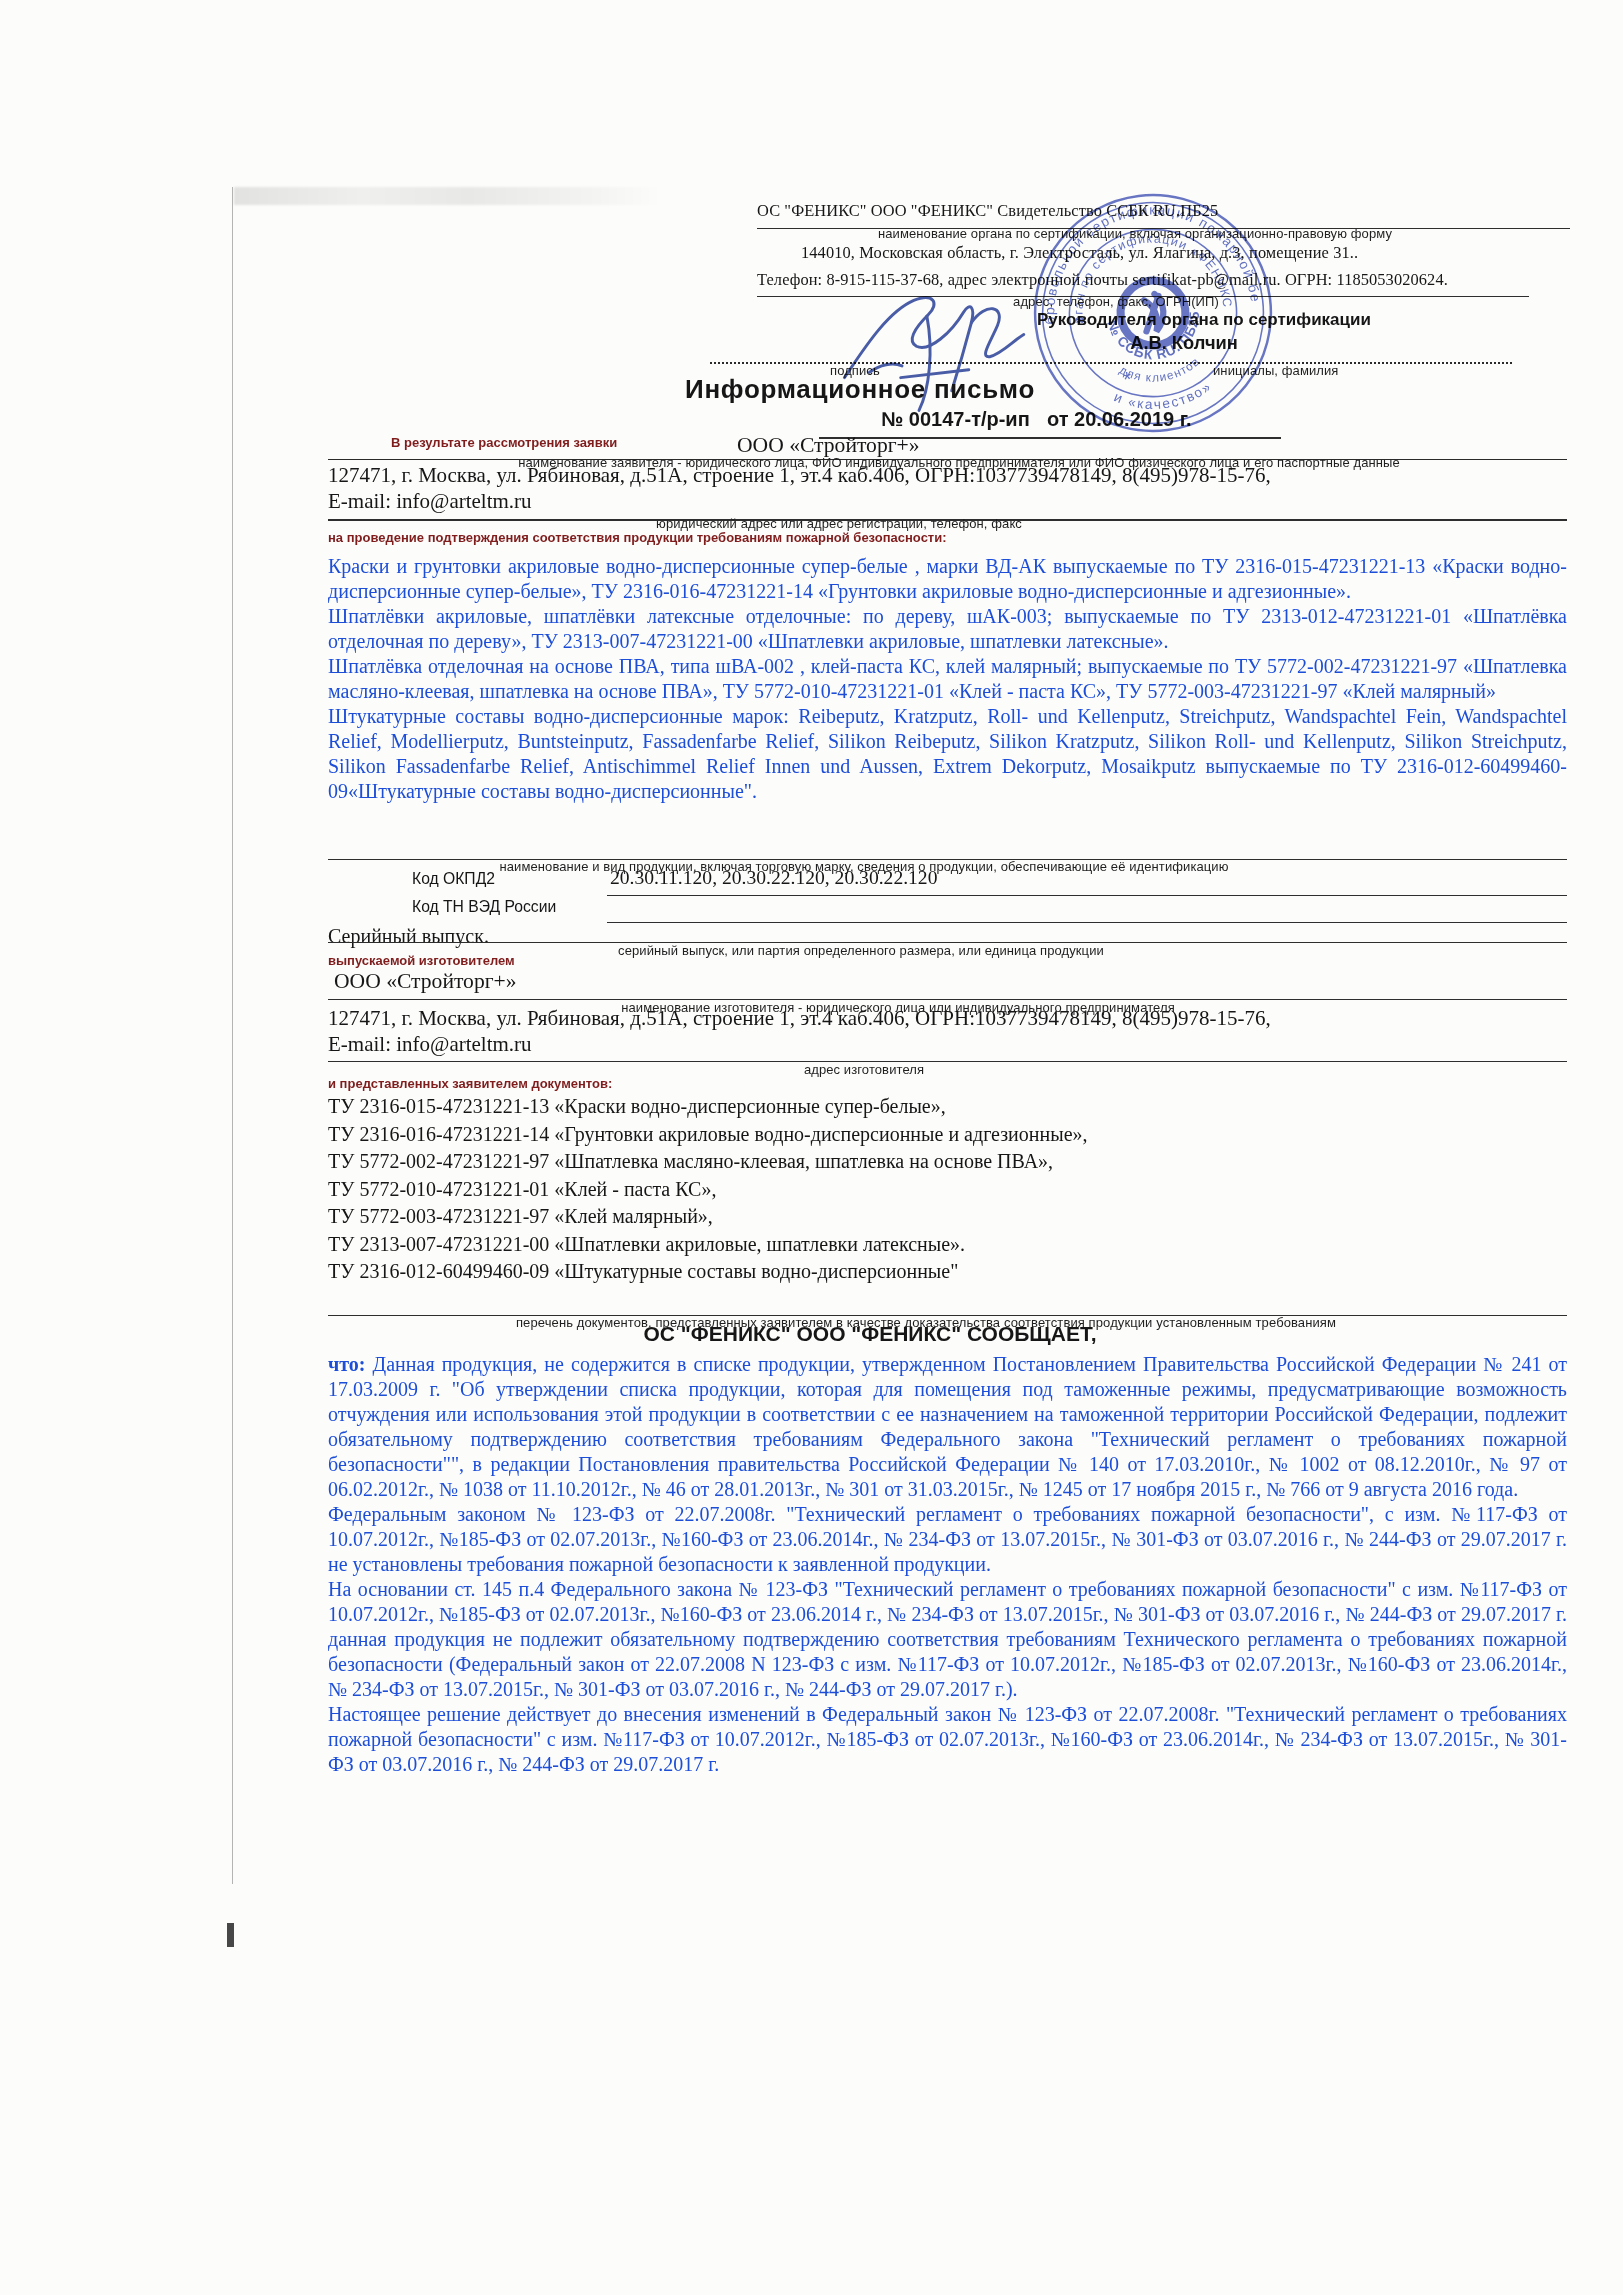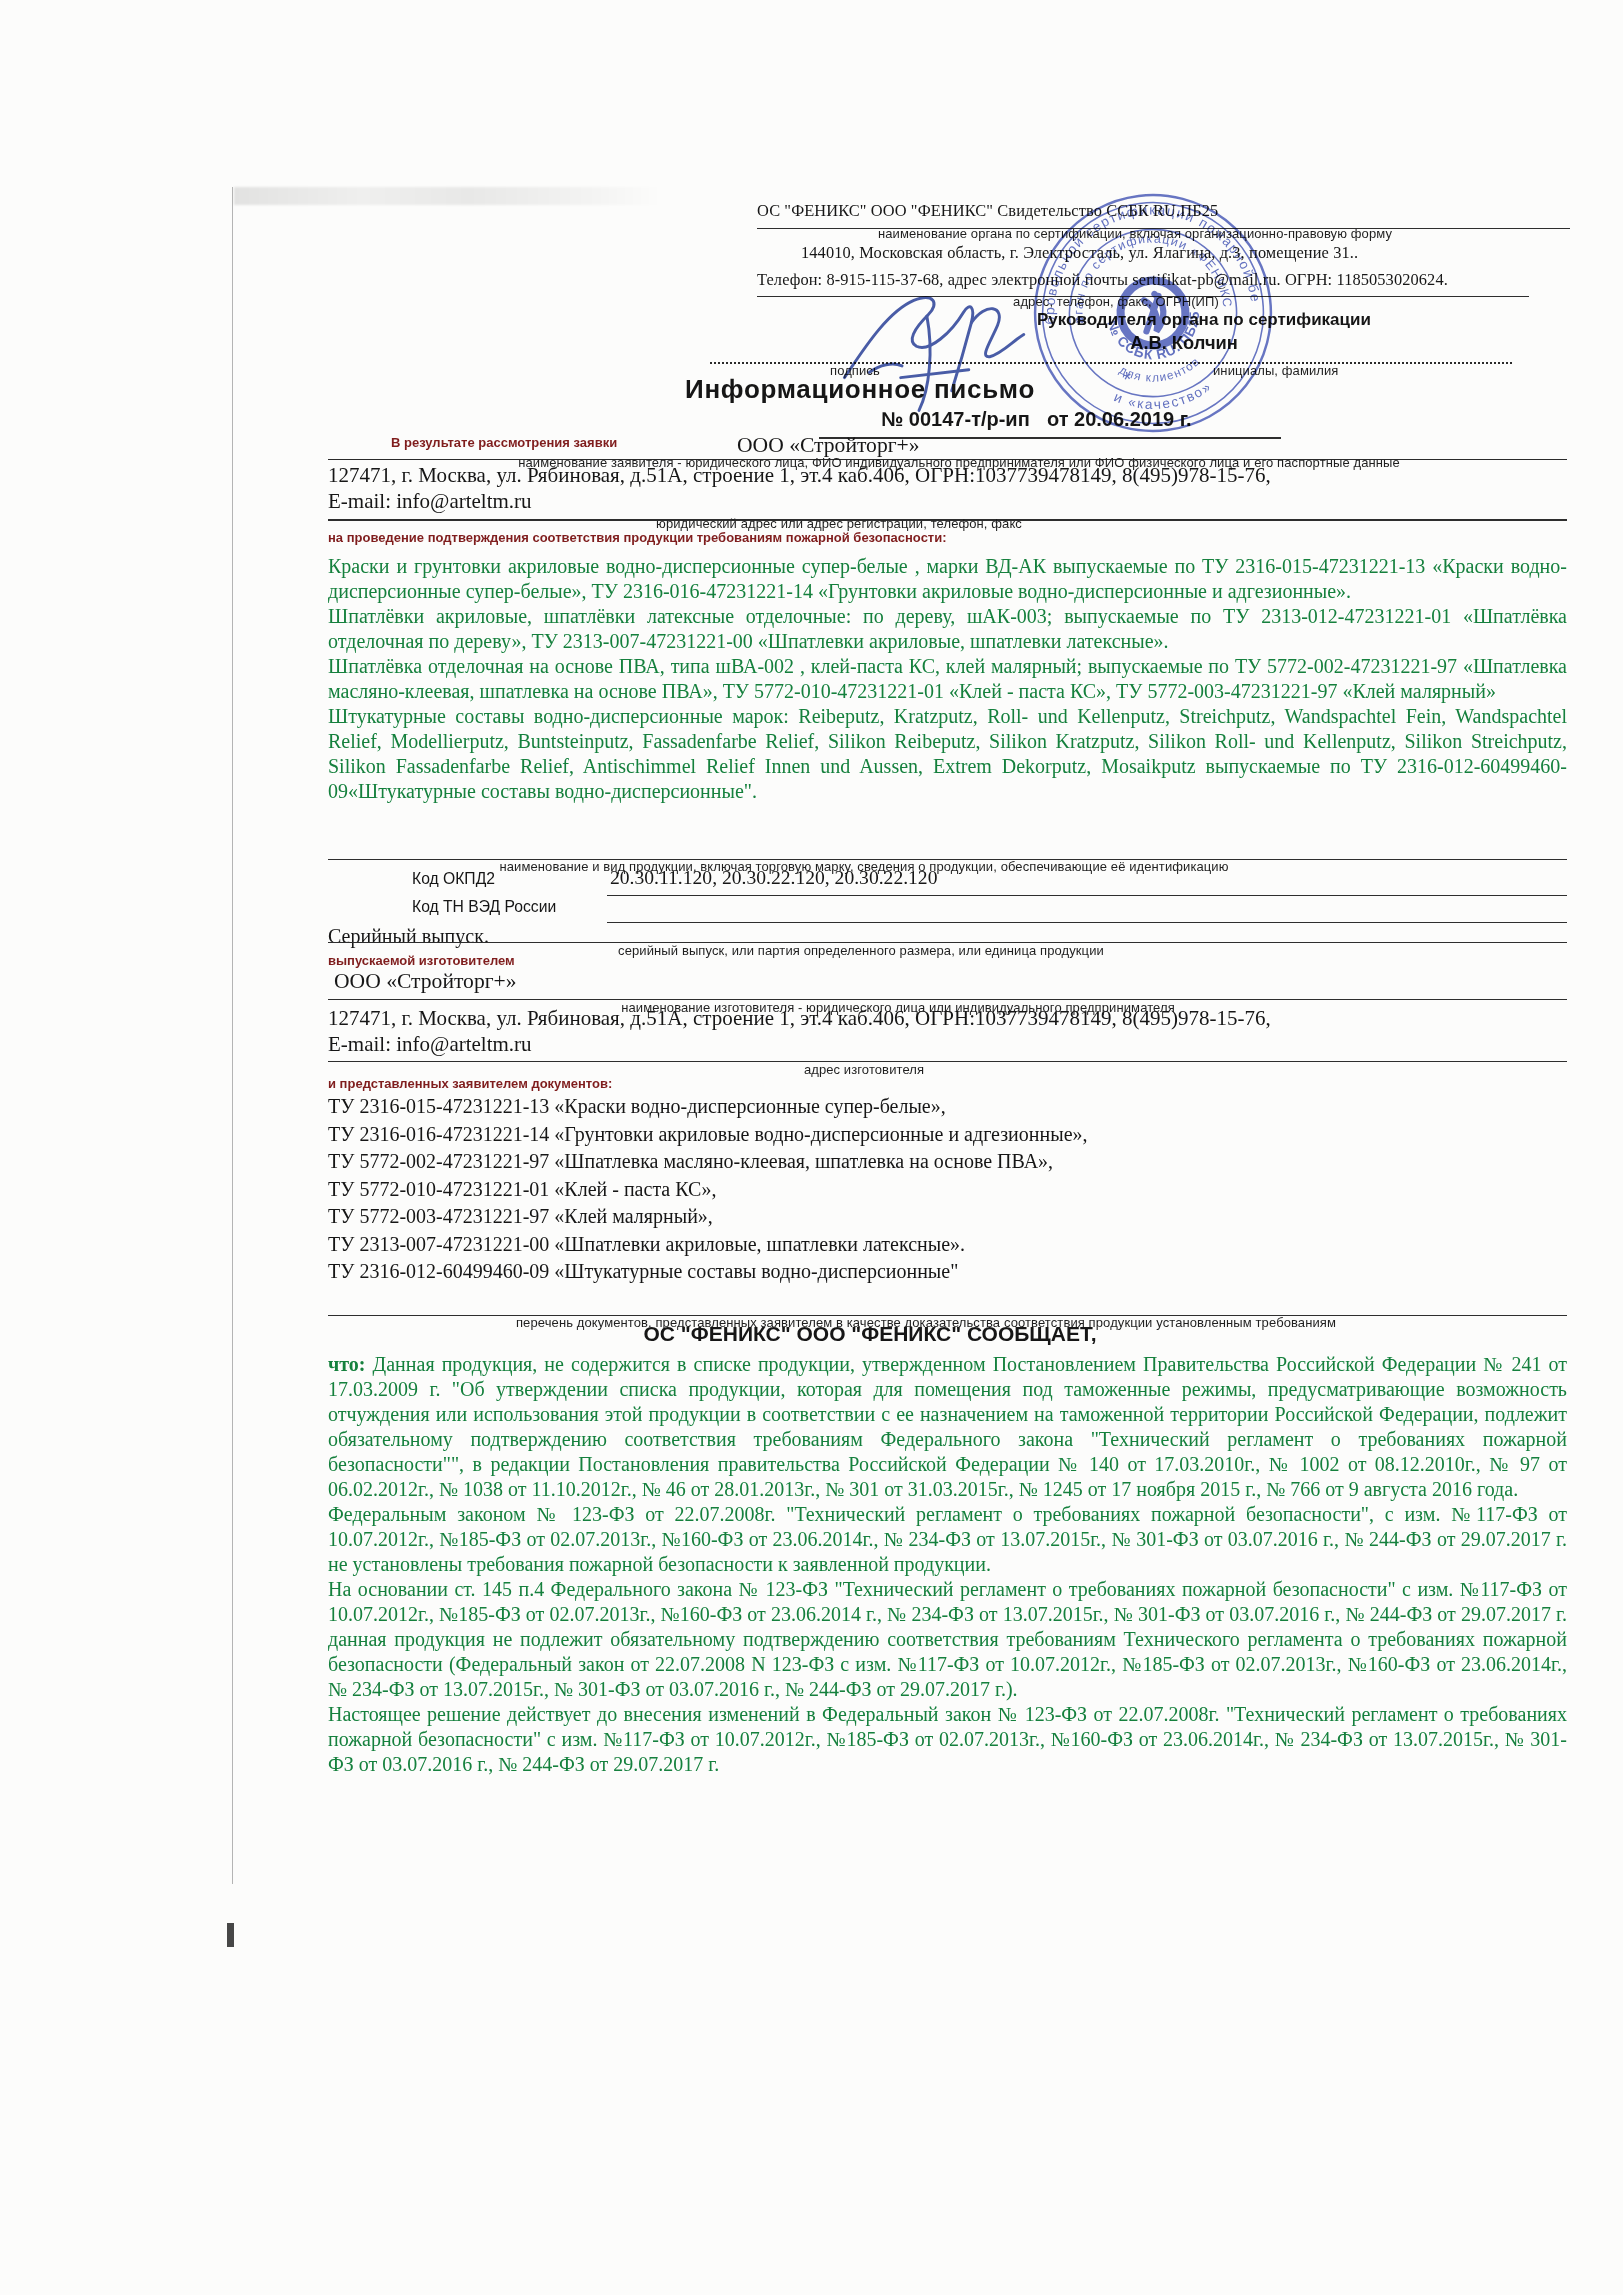--- a/index.html
+++ b/index.html
@@ -16,21 +16,21 @@
   .fill{font-size:21px;}
   .lead{font-family:"Liberation Sans",sans-serif;font-weight:bold;font-size:13px;color:#7f1d1d;}
   .lbl{font-family:"Liberation Sans",sans-serif;font-size:13px;color:#1f1f1f;letter-spacing:0.1px;}
   .cen{transform:translateX(-50%);}
   .rule{position:absolute;height:0;border-top:1.3px solid #2e2e2e;}
   .rule3{border-top-width:2px;}
   .dotrule{position:absolute;height:0;border-top:2px dotted #2a2a2a;}
   .para{
     position:absolute;left:328px;width:1239px;
     font-family:"Liberation Serif",serif;font-size:20px;line-height:25px;
-    text-align:justify;color:#15803d;
+    text-align:justify;color:#1d4ed8;
   }
   .para p{margin:0;padding:0;}
   .tu-list{position:absolute;left:328px;top:1093px;font-size:20px;line-height:27.5px;}
   .scan-vline{position:absolute;left:232px;top:187px;width:1.3px;height:1697px;background:rgba(80,80,80,.42);}
   .scan-smudge{
     position:absolute;left:234px;top:187px;width:427px;height:18.3px;
     background:linear-gradient(90deg,rgba(0,0,0,.10),rgba(0,0,0,.05) 30%,rgba(0,0,0,.08) 55%,rgba(0,0,0,.03) 85%,rgba(0,0,0,0));
     filter:blur(1.3px);
   }
   .scan-tick{position:absolute;left:227px;top:1923px;width:6.5px;height:24px;background:#474747;}

